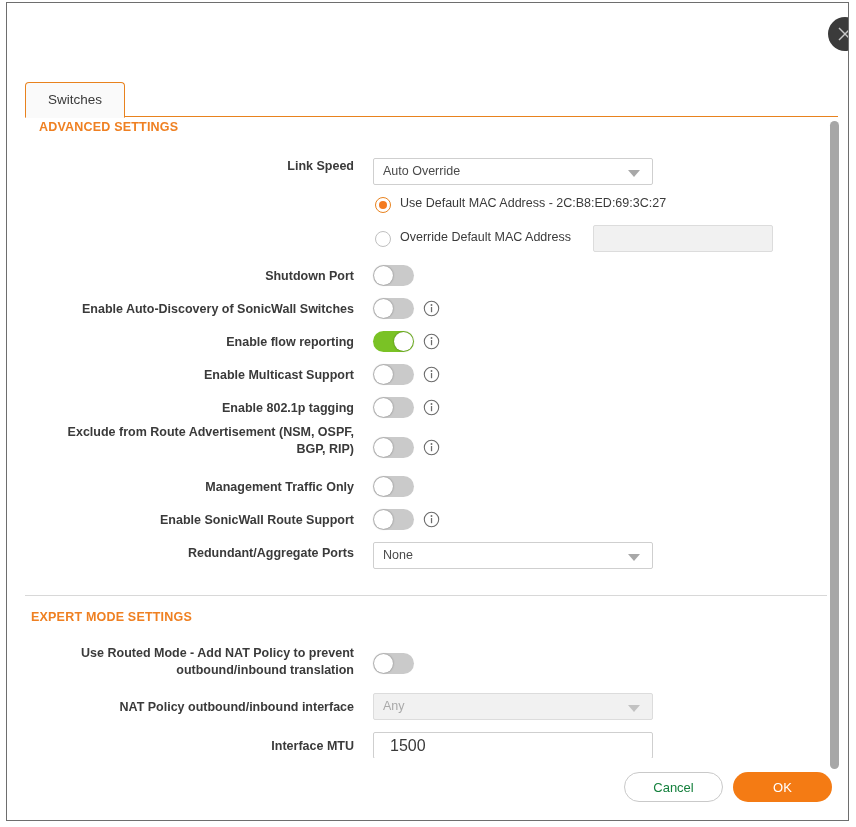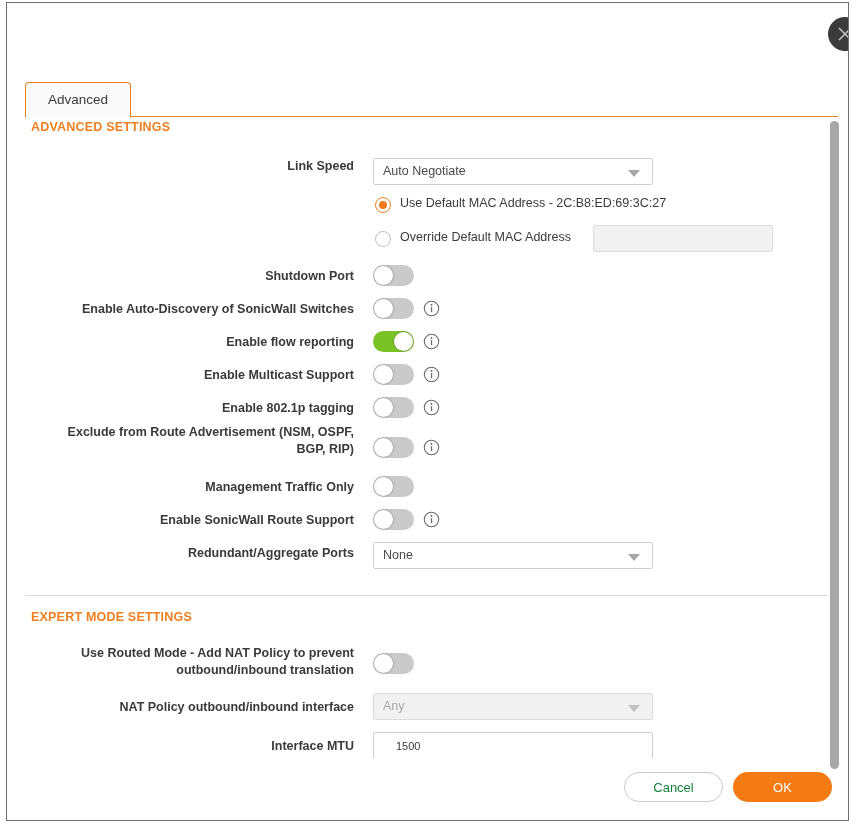--- a/index.html
+++ b/index.html
@@ -155,23 +155,23 @@
 
   .textbox {
     position: absolute;
     width: 280px;
     height: 27px;
     border: 1px solid #cfcfcf;
     background: #fff;
     box-sizing: border-box;
     border-radius: 2px;
     font-family: "Liberation Sans", sans-serif;
-    font-size: 11px;
+    font-size: 16px;
     color: #3a3a3a;
-    padding: 0 22px;
+    padding: 0 16px;
     outline: none;
   }
   .textbox.disabled { background: #f1f1f1; border-color: #dcdcdc; }
 
   .radio-wrap { position: absolute; cursor: pointer; }
   .radio {
     position: absolute;
     left: 0; top: 0;
     width: 16px; height: 16px;
     border-radius: 50%;
@@ -269,31 +269,31 @@
     color: #ffffff;
   }
 </style>
 </head>
 <body>
 
 <div class="dialog">
 
 
   <div class="tabs">
-    <div class="tab active">Advanced</div>
+    <div class="tab active">Switches</div>
   </div>
   <div class="tab-rule"></div>
 
   <div class="content">
 
-    <div class="section-head" style="left:24px; top:3px;">ADVANCED SETTINGS</div>
+    <div class="section-head" style="left:32px; top:3px;">ADVANCED SETTINGS</div>
 
     <div class="lbl" style="left:120px; top:41px; width:227px;">Link Speed</div>
     <div class="select" style="left:366px; top:41px;">
-      <span>Auto Negotiate</span>
+      <span>Auto Override</span>
       <i class="caret"></i>
     </div>
 
     <div class="radio-wrap" style="left:368px; top:80px;">
       <span class="radio on"></span>
       <span class="radio-lbl">Use Default MAC Address  - 2C:B8:ED:69:3C:27</span>
     </div>
     <div class="radio-wrap" style="left:368px; top:114px;">
       <span class="radio"></span>
       <span class="radio-lbl">Override Default MAC Address</span>

